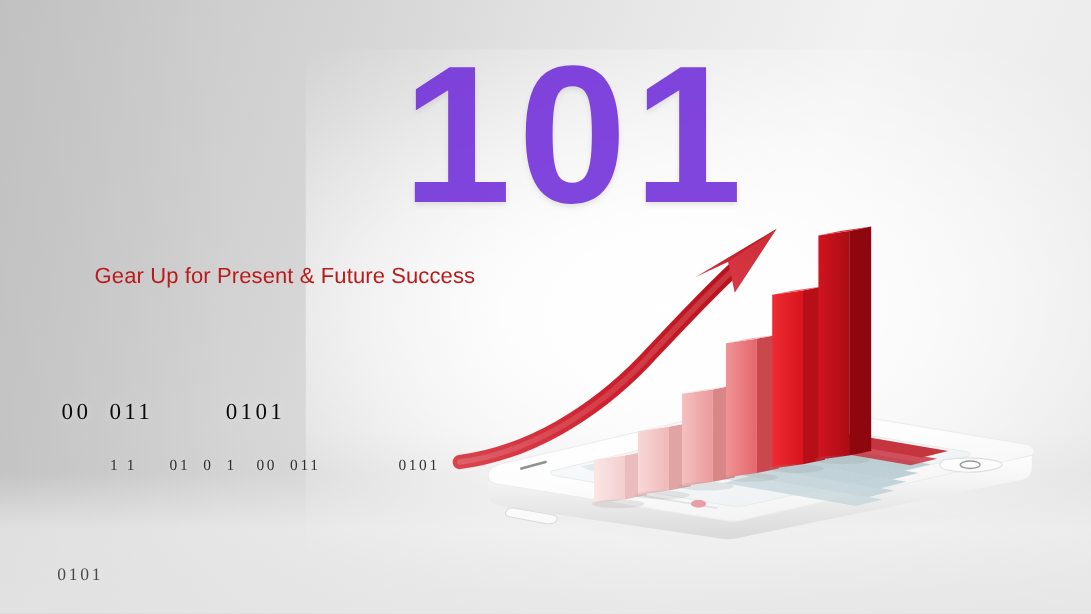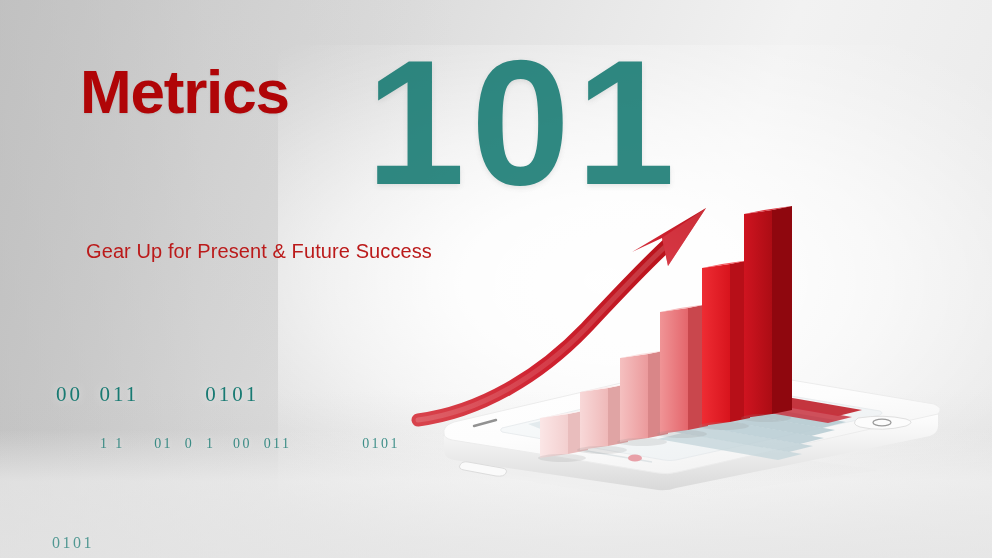--- a/index.html
+++ b/index.html
@@ -76,21 +76,21 @@
 
   
   .watermark {
     position: absolute;
     left: 366px;
     top: 34px;
     font-size: 178px;
     font-weight: 700;
     letter-spacing: 6px;
     line-height: 1;
-    color: #0f766e;
+    color: #6d28d9;
     opacity: 0.86;
     text-shadow: 0 2px 5px rgba(160,160,160,0.30);
     user-select: none;
   }
 
   
   .headline {
     position: absolute;
     left: 80px;
     top: 62px;
@@ -115,25 +115,24 @@
     color: #bb1a1a;
     font-size: 20px;
     font-weight: 400;
     letter-spacing: 0.1px;
     white-space: nowrap;
   }
 
   
   .binary {
     position: absolute;
-    color: #0f766e;
+    color: #000000;
     font-family: "Liberation Serif", serif;
     user-select: none;
     white-space: pre;
-    margin-top: 20px;
   }
   .binary.b1 {
     left: 56px;
     top: 362px;
     font-size: 21px;
     letter-spacing: 3px;
     opacity: 0.95;
     text-shadow: 0 0 6px rgba(255,255,255,0.55);
   }
   .binary.b2 {
@@ -174,21 +173,20 @@
 
   <div class="bg-base"></div>
   <div class="bg-vignette-left"></div>
   <div class="bg-glow"></div>
   <div class="bg-vignette-bottom"></div>
   <div class="bg-floor"></div>
 
   <div class="watermark">101</div>
 
   <div class="headline">
-    <span class="headline-line l1">Metrics</span>
   </div>
 
   <div class="subtitle">Gear Up for Present &amp; Future Success</div>
 
   <div class="binary b1">00  011        0101</div>
   <div class="binary b2">1 1     01  0  1   00  011            0101</div>
   <div class="binary b3">0101</div>
 
   <div class="artwork">
     <svg viewBox="0 0 582 358" xmlns="http://www.w3.org/2000/svg">

